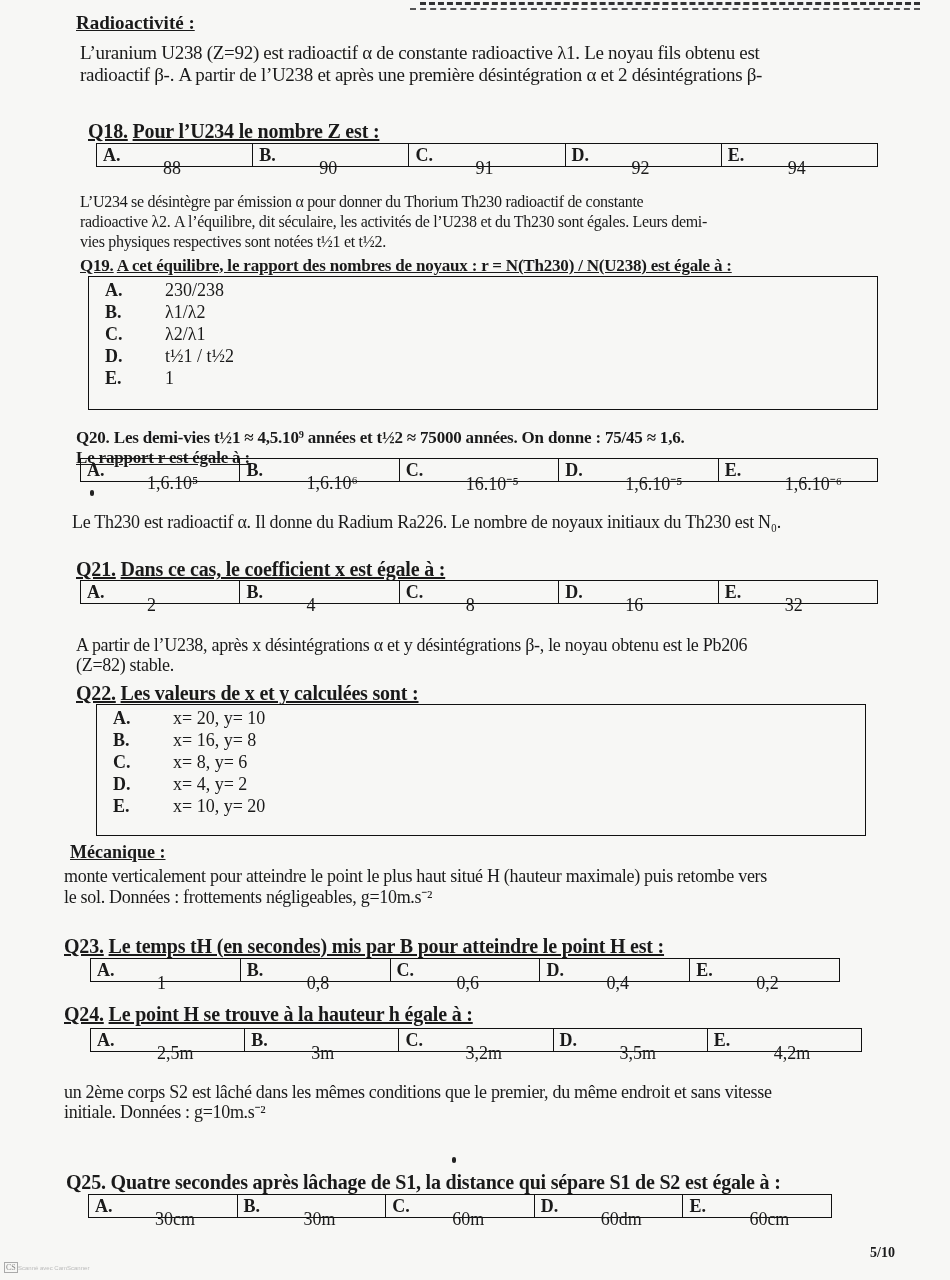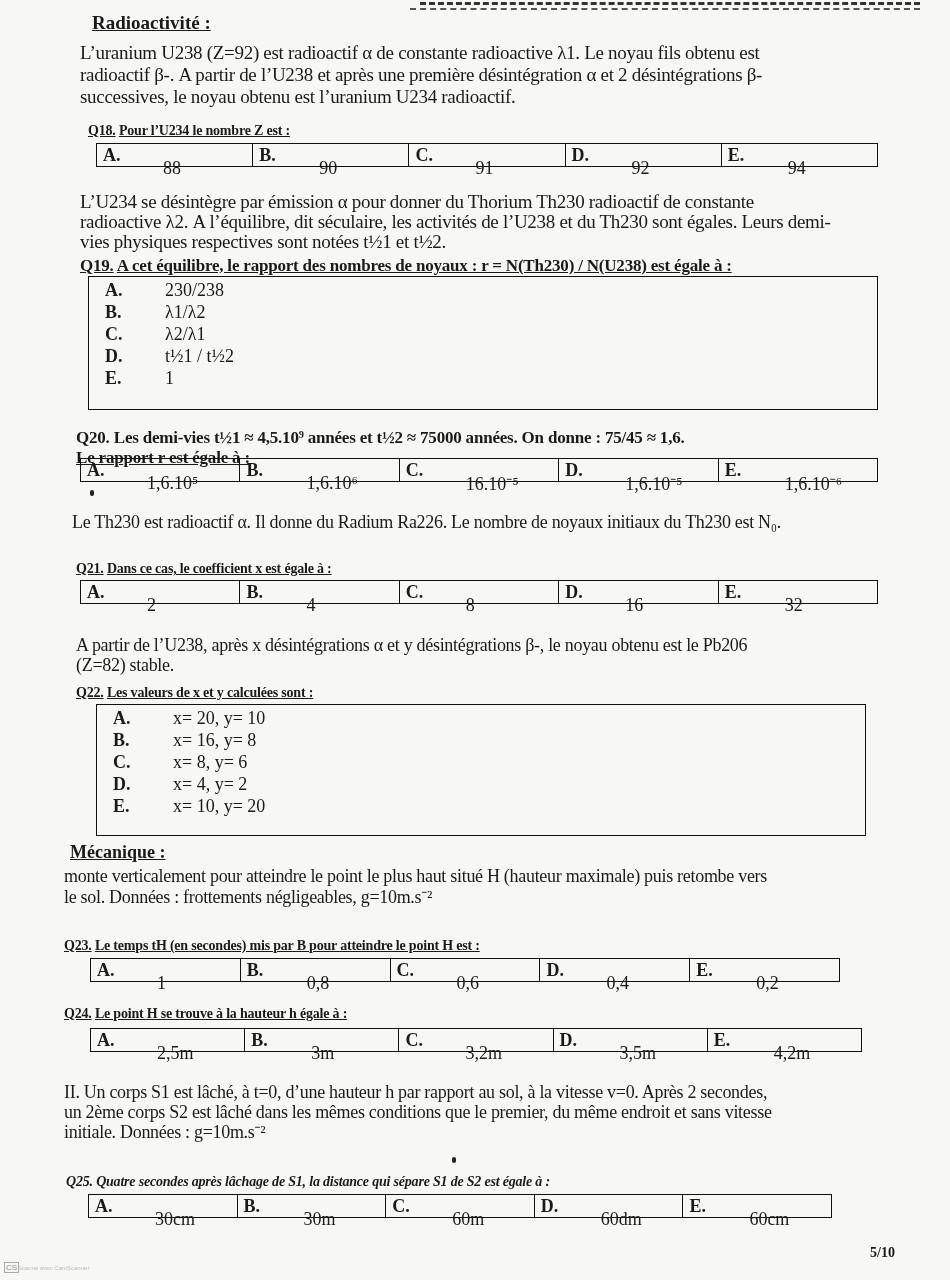--- a/index.html
+++ b/index.html
@@ -18,21 +18,21 @@
   }
   .section-title {
     position: absolute; font-weight: bold; font-size: 19px; text-decoration: underline;
   }
   .para {
     position: absolute; font-size: 18px; line-height: 20px; font-weight: bold;
     letter-spacing: -0.3px;
   }
   .para.light { font-weight: normal; }
   .q {
-    position: absolute; font-size: 14px; font-weight: bold; line-height: 20px;
+    position: absolute; font-size: 20px; font-weight: bold; line-height: 20px;
     letter-spacing: -0.2px;
   }
   .q .qlabel { text-decoration: underline; }
   .row-table {
     position: absolute; display: flex; border: 1.6px solid #111; height: 22px;
     background: transparent;
   }
   .row-cell {
     flex: 1; display: flex; align-items: center; border-right: 1.6px solid #111;
     font-size: 18px; padding-left: 6px; box-sizing: border-box;
@@ -40,36 +40,35 @@
   .row-cell:last-child { border-right: none; }
   .row-cell .let { font-weight: bold; width: 50px; }
   .row-cell .val { padding-left: 10px; margin-top: 26px; }
   .col-table {
     position: absolute; border: 1.6px solid #111; box-sizing: border-box;
     padding: 2px 0 0 16px;
   }
   .col-item { display: flex; font-size: 18px; line-height: 22px; }
   .col-item .let { font-weight: bold; width: 60px; }
   .page-num { position: absolute; right: 55px; top: 1245px; font-weight: bold; font-size: 14px; }
-  .cs-logo { position: absolute; left: 4px; top: 1262px; font-size: 8px; color: #888; font-family: Liberation Sans, sans-serif; border: 1px solid #aaa; padding: 0 1px; }
+  .cs-logo { position: absolute; left: 4px; top: 1262px; font-size: 8px; color: #888; font-family: Liberation Serif, serif; border: 1px solid #aaa; padding: 0 1px; }
   .cs-text { position: absolute; left: 18px; top: 1265px; font-size: 6px; color: #bbb; font-family: "Liberation Sans", sans-serif; }
   .speck { position: absolute; width: 4px; height: 6px; background: #222; border-radius: 2px; }
 </style>
 </head>
 <body>
 
 <div class="dash-top"></div>
 <div class="dash-top2"></div>
 
-<div class="section-title" style="left:92px; top:12px;">Radioactivité :</div>
+<div class="section-title" style="left:76px; top:12px;">Radioactivité :</div>
 
 <div class="para light" style="left:80px; top:42px; width:800px; font-size:19px; line-height:22px;">
   <div>L’uranium U238 (Z=92) est radioactif α de constante radioactive λ1. Le noyau fils obtenu est</div>
   <div>radioactif β-. A partir de l’U238 et après une première désintégration α et 2 désintégrations β-</div>
-  <div>successives, le noyau obtenu est l’uranium U234 radioactif.</div>
 </div>
 
 <div class="q" style="left:88px; top:121px;">
   <span class="qlabel">Q18.</span>
   <span class="qlabel">Pour l’U234 le nombre Z est :</span>
 </div>
 <div class="row-table" style="left:96px; top:143px; width:780px;">
   <div class="row-cell">
       <span class="let">A.</span>
       <span class="val">88</span>
@@ -85,21 +84,21 @@
   <div class="row-cell">
       <span class="let">D.</span>
       <span class="val">92</span>
     </div>
   <div class="row-cell">
       <span class="let">E.</span>
       <span class="val">94</span>
     </div>
 </div>
 
-<div class="para light" style="left:80px; top:192px; width:820px; font-size:19px; line-height:20px;">
+<div class="para light" style="left:80px; top:192px; width:820px; font-size:16px; line-height:20px;">
   <div>L’U234 se désintègre par émission α pour donner du Thorium Th230 radioactif de constante</div>
   <div>radioactive λ2. A l’équilibre, dit séculaire, les activités de l’U238 et du Th230 sont égales. Leurs demi-</div>
   <div>vies physiques respectives sont notées t½1 et t½2.</div>
 </div>
 
 <div class="q" style="left:80px; top:256px; font-size:17px;text-align:right;">
   <span class="qlabel">Q19.</span>
   <span class="qlabel">A cet équilibre, le rapport des nombres de noyaux : r = N(Th230) / N(U238) est égale à :</span>
 </div>
 <div class="col-table" style="left:88px; top:276px; width:790px; height:134px;">
@@ -271,28 +270,27 @@
       <span class="let">D.</span>
       <span class="val">3,5m</span>
     </div>
   <div class="row-cell">
       <span class="let">E.</span>
       <span class="val">4,2m</span>
     </div>
 </div>
 
 <div class="para light" style="left:64px; top:1082px; width:860px; font-size:18px; line-height:20px;">
-  <div>II. Un corps S1 est lâché, à t=0, d’une hauteur h par rapport au sol, à la vitesse v=0. Après 2 secondes,</div>
   <div>un 2ème corps S2 est lâché dans les mêmes conditions que le premier, du même endroit et sans vitesse</div>
   <div>initiale.  Données : g=10m.s⁻²</div>
 </div>
 
 <div class="speck" style="left:452px; top:1157px;"></div>
 
-<div class="q" style="left:66px; top:1172px;font-style:italic;">
+<div class="q" style="left:66px; top:1172px;">
   <span>Q25.</span>
   <span>Quatre secondes après lâchage de S1, la distance qui sépare S1 de S2 est  égale à :</span>
 </div>
 <div class="row-table" style="left:88px; top:1194px; width:742px;">
   <div class="row-cell">
       <span class="let">A.</span>
       <span class="val">30cm</span>
     </div>
   <div class="row-cell">
       <span class="let">B.</span>

